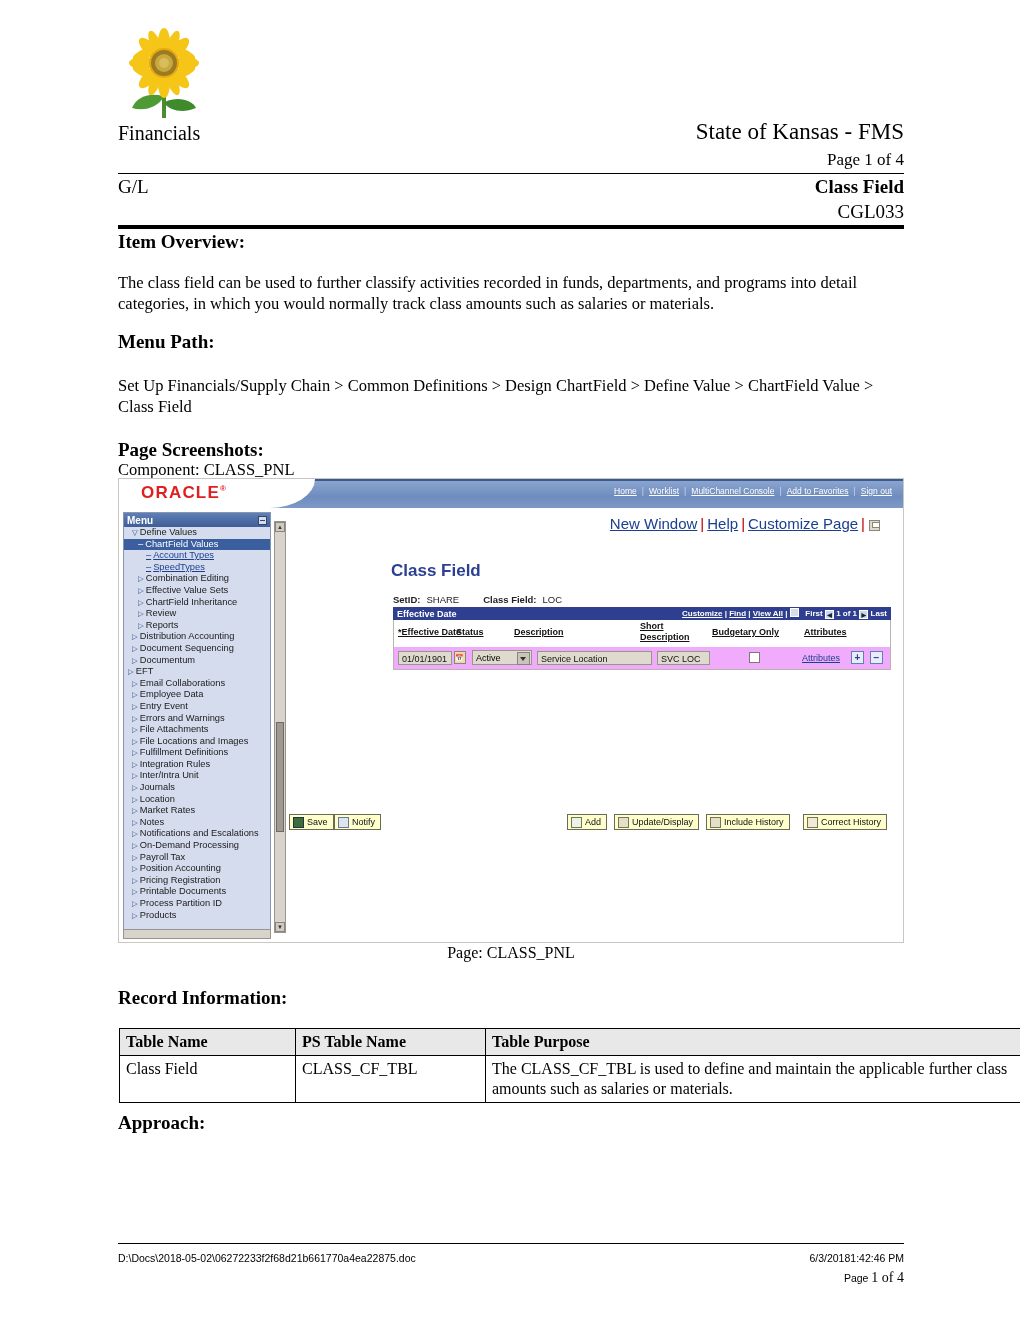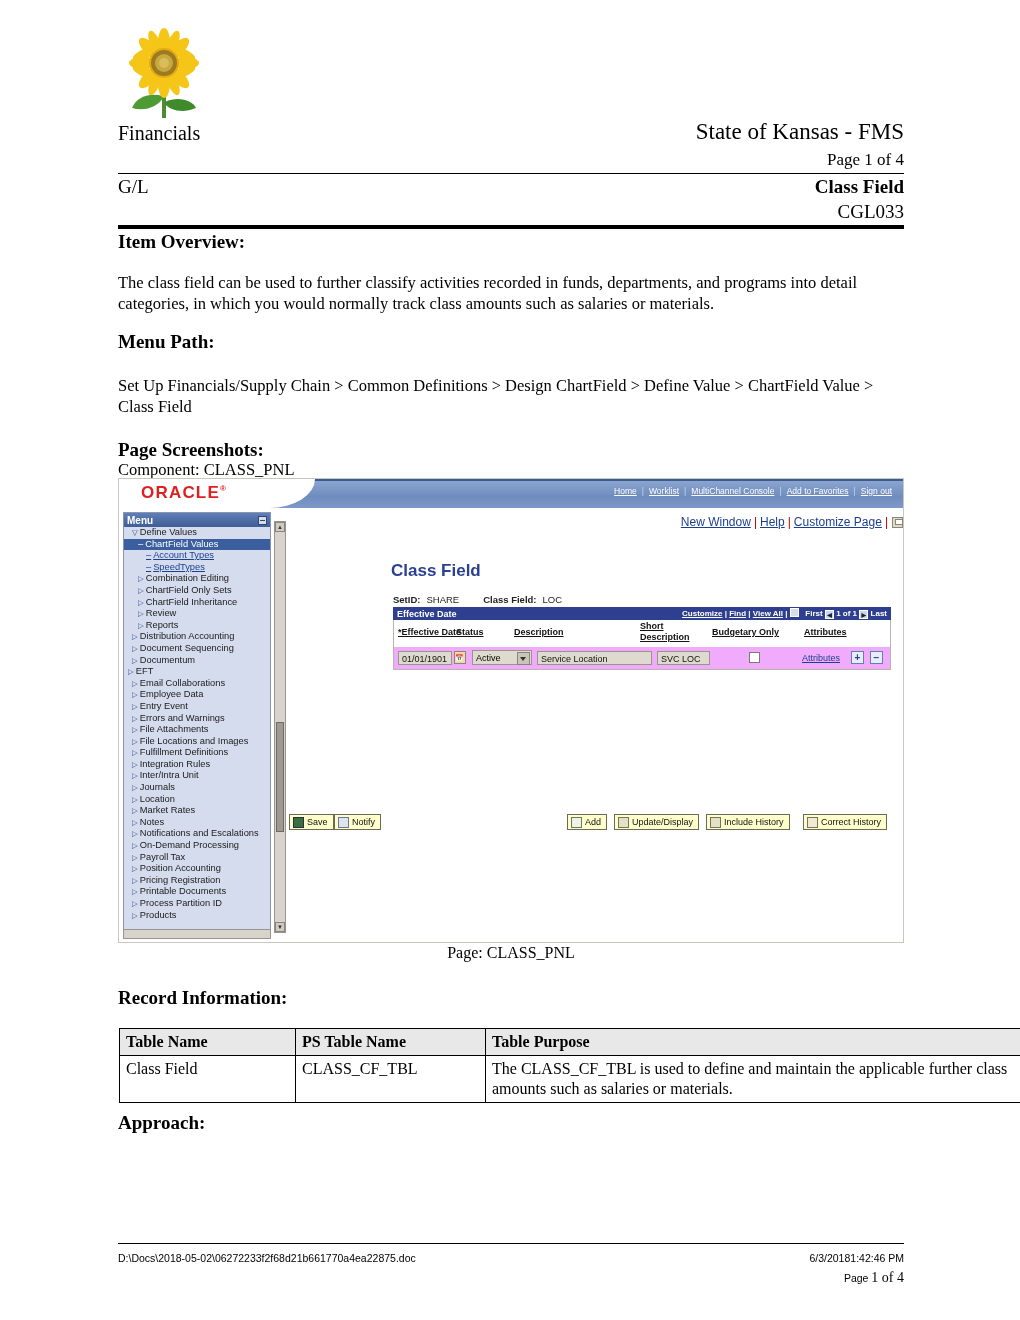--- a/index.html
+++ b/index.html
@@ -50,22 +50,22 @@
     color:#e02020; z-index:3;
   }
   .oracle-logo sup { font-size:8px; vertical-align:super; }
   .ps-toplinks {
     position:absolute; right:8px; top:7px; z-index:3;
     font-size:8.5px; color:#ffffff;
   }
   .ps-toplinks span.l { text-decoration:underline; padding:0 5px; cursor:pointer; }
   .ps-toplinks span.sep { color:#ccd6ea; }
   .ps-winlinks {
-    position:absolute; right:0; top:36px;
-    font-size:12px; color:#1b3f8f;
+    position:absolute; right:23px; top:36px;
+    font-size:15px; color:#1b3f8f;
   }
   .ps-winlinks span.l { text-decoration:underline; padding:0 3px; cursor:pointer; }
   .ps-winlinks span.sep { color:#b00; }
   .ps-printicon {
     display:inline-block; width:11px; height:11px; margin-left:4px;
     vertical-align:-2px; background:#dedacd; border:1px solid #8a8577;
     position:relative;
   }
   .ps-printicon:after{ content:""; position:absolute; left:2px; top:1px; width:6px; height:4px; background:#fff; border:1px solid #8a8577;}
 
@@ -282,21 +282,21 @@
       <div class="menu-head">
         <span>Menu</span>
         <span class="menu-collapse"></span>
       </div>
       <div id="menu-items">
           <div class="mi" style="padding-left: 8px;"><span class="arw">▽</span><span>Define Values</span></div>
           <div class="mi sel" style="padding-left: 14px;"><span class="dash">–</span><span>ChartField Values</span></div>
           <div class="mi lnk" style="padding-left: 22px;"><span class="dash">–</span><span>Account Types</span></div>
           <div class="mi lnk" style="padding-left: 22px;"><span class="dash">–</span><span>SpeedTypes</span></div>
           <div class="mi" style="padding-left: 14px;"><span class="arw">▷</span><span>Combination Editing</span></div>
-          <div class="mi" style="padding-left: 14px;"><span class="arw">▷</span><span>ChartField Only Sets</span></div>
+          <div class="mi" style="padding-left: 14px;"><span class="arw">▷</span><span>Effective Value Sets</span></div>
           <div class="mi" style="padding-left: 14px;"><span class="arw">▷</span><span>ChartField Inheritance</span></div>
           <div class="mi" style="padding-left: 14px;"><span class="arw">▷</span><span>Review</span></div>
           <div class="mi" style="padding-left: 14px;"><span class="arw">▷</span><span>Reports</span></div>
           <div class="mi" style="padding-left: 8px;"><span class="arw">▷</span><span>Distribution Accounting</span></div>
           <div class="mi" style="padding-left: 8px;"><span class="arw">▷</span><span>Document Sequencing</span></div>
           <div class="mi" style="padding-left: 8px;"><span class="arw">▷</span><span>Documentum</span></div>
           <div class="mi" style="padding-left: 4px;"><span class="arw">▷</span><span>EFT</span></div>
           <div class="mi" style="padding-left: 8px;"><span class="arw">▷</span><span>Email Collaborations</span></div>
           <div class="mi" style="padding-left: 8px;"><span class="arw">▷</span><span>Employee Data</span></div>
           <div class="mi" style="padding-left: 8px;"><span class="arw">▷</span><span>Entry Event</span></div>

